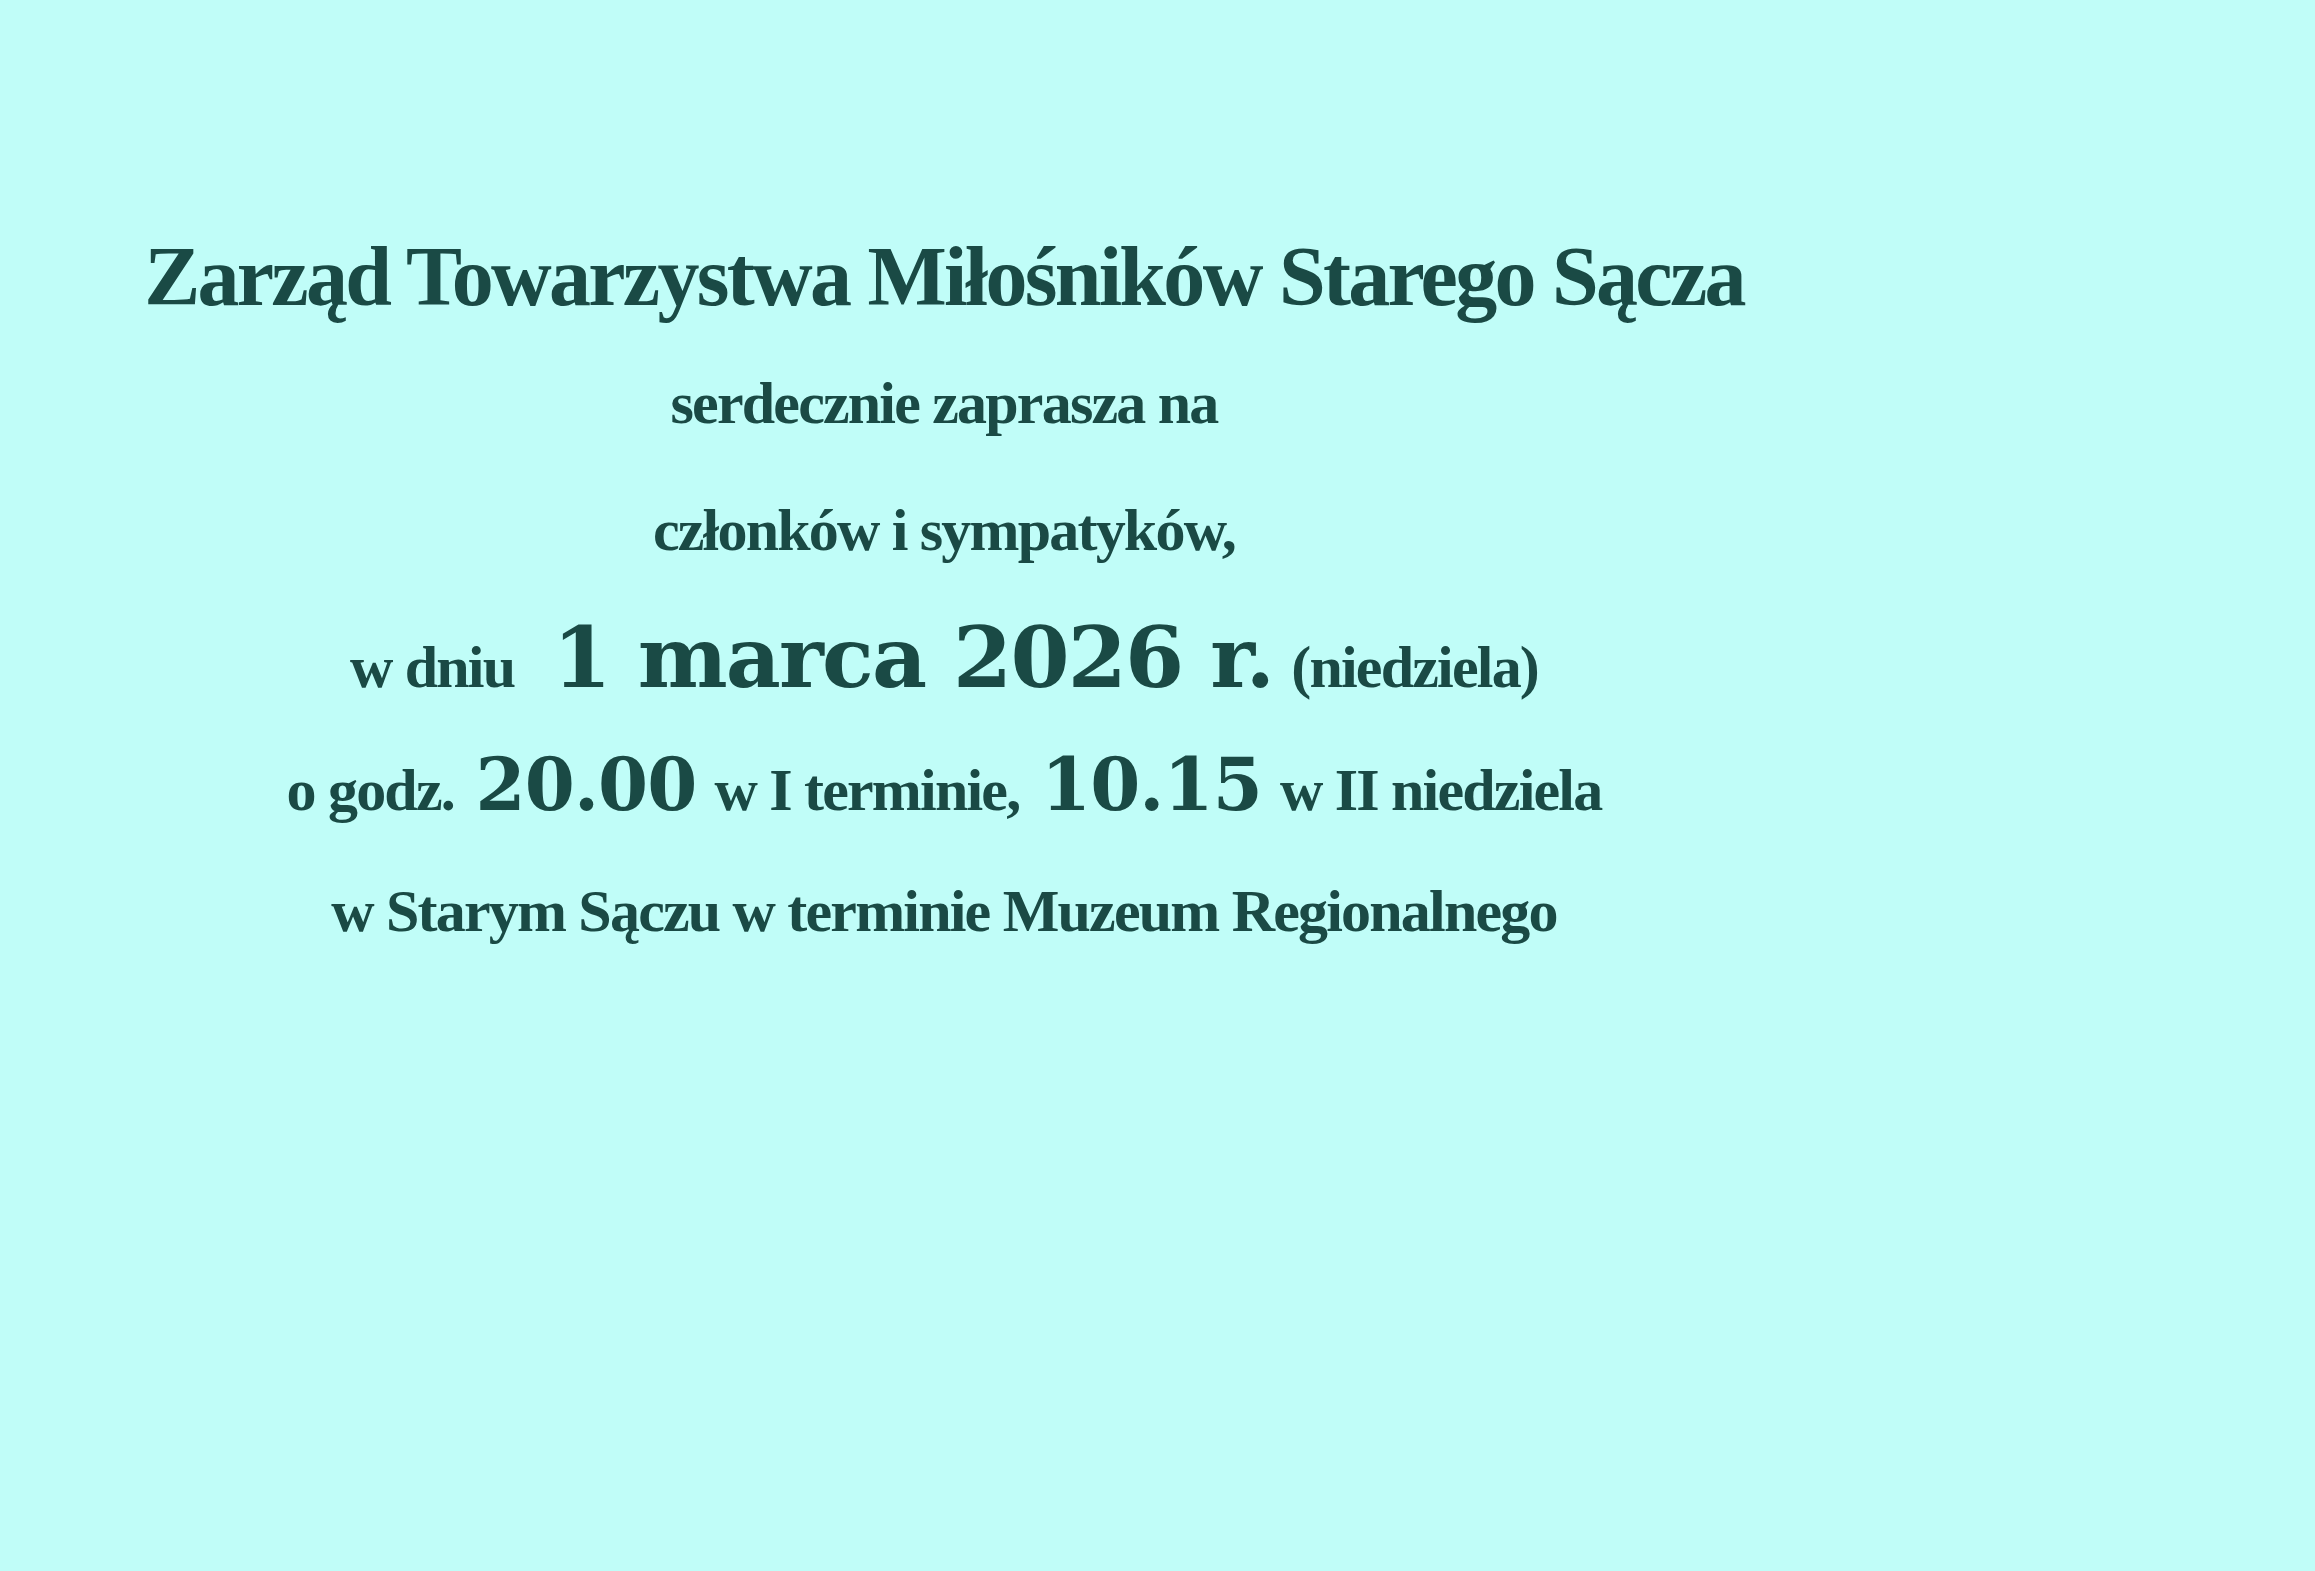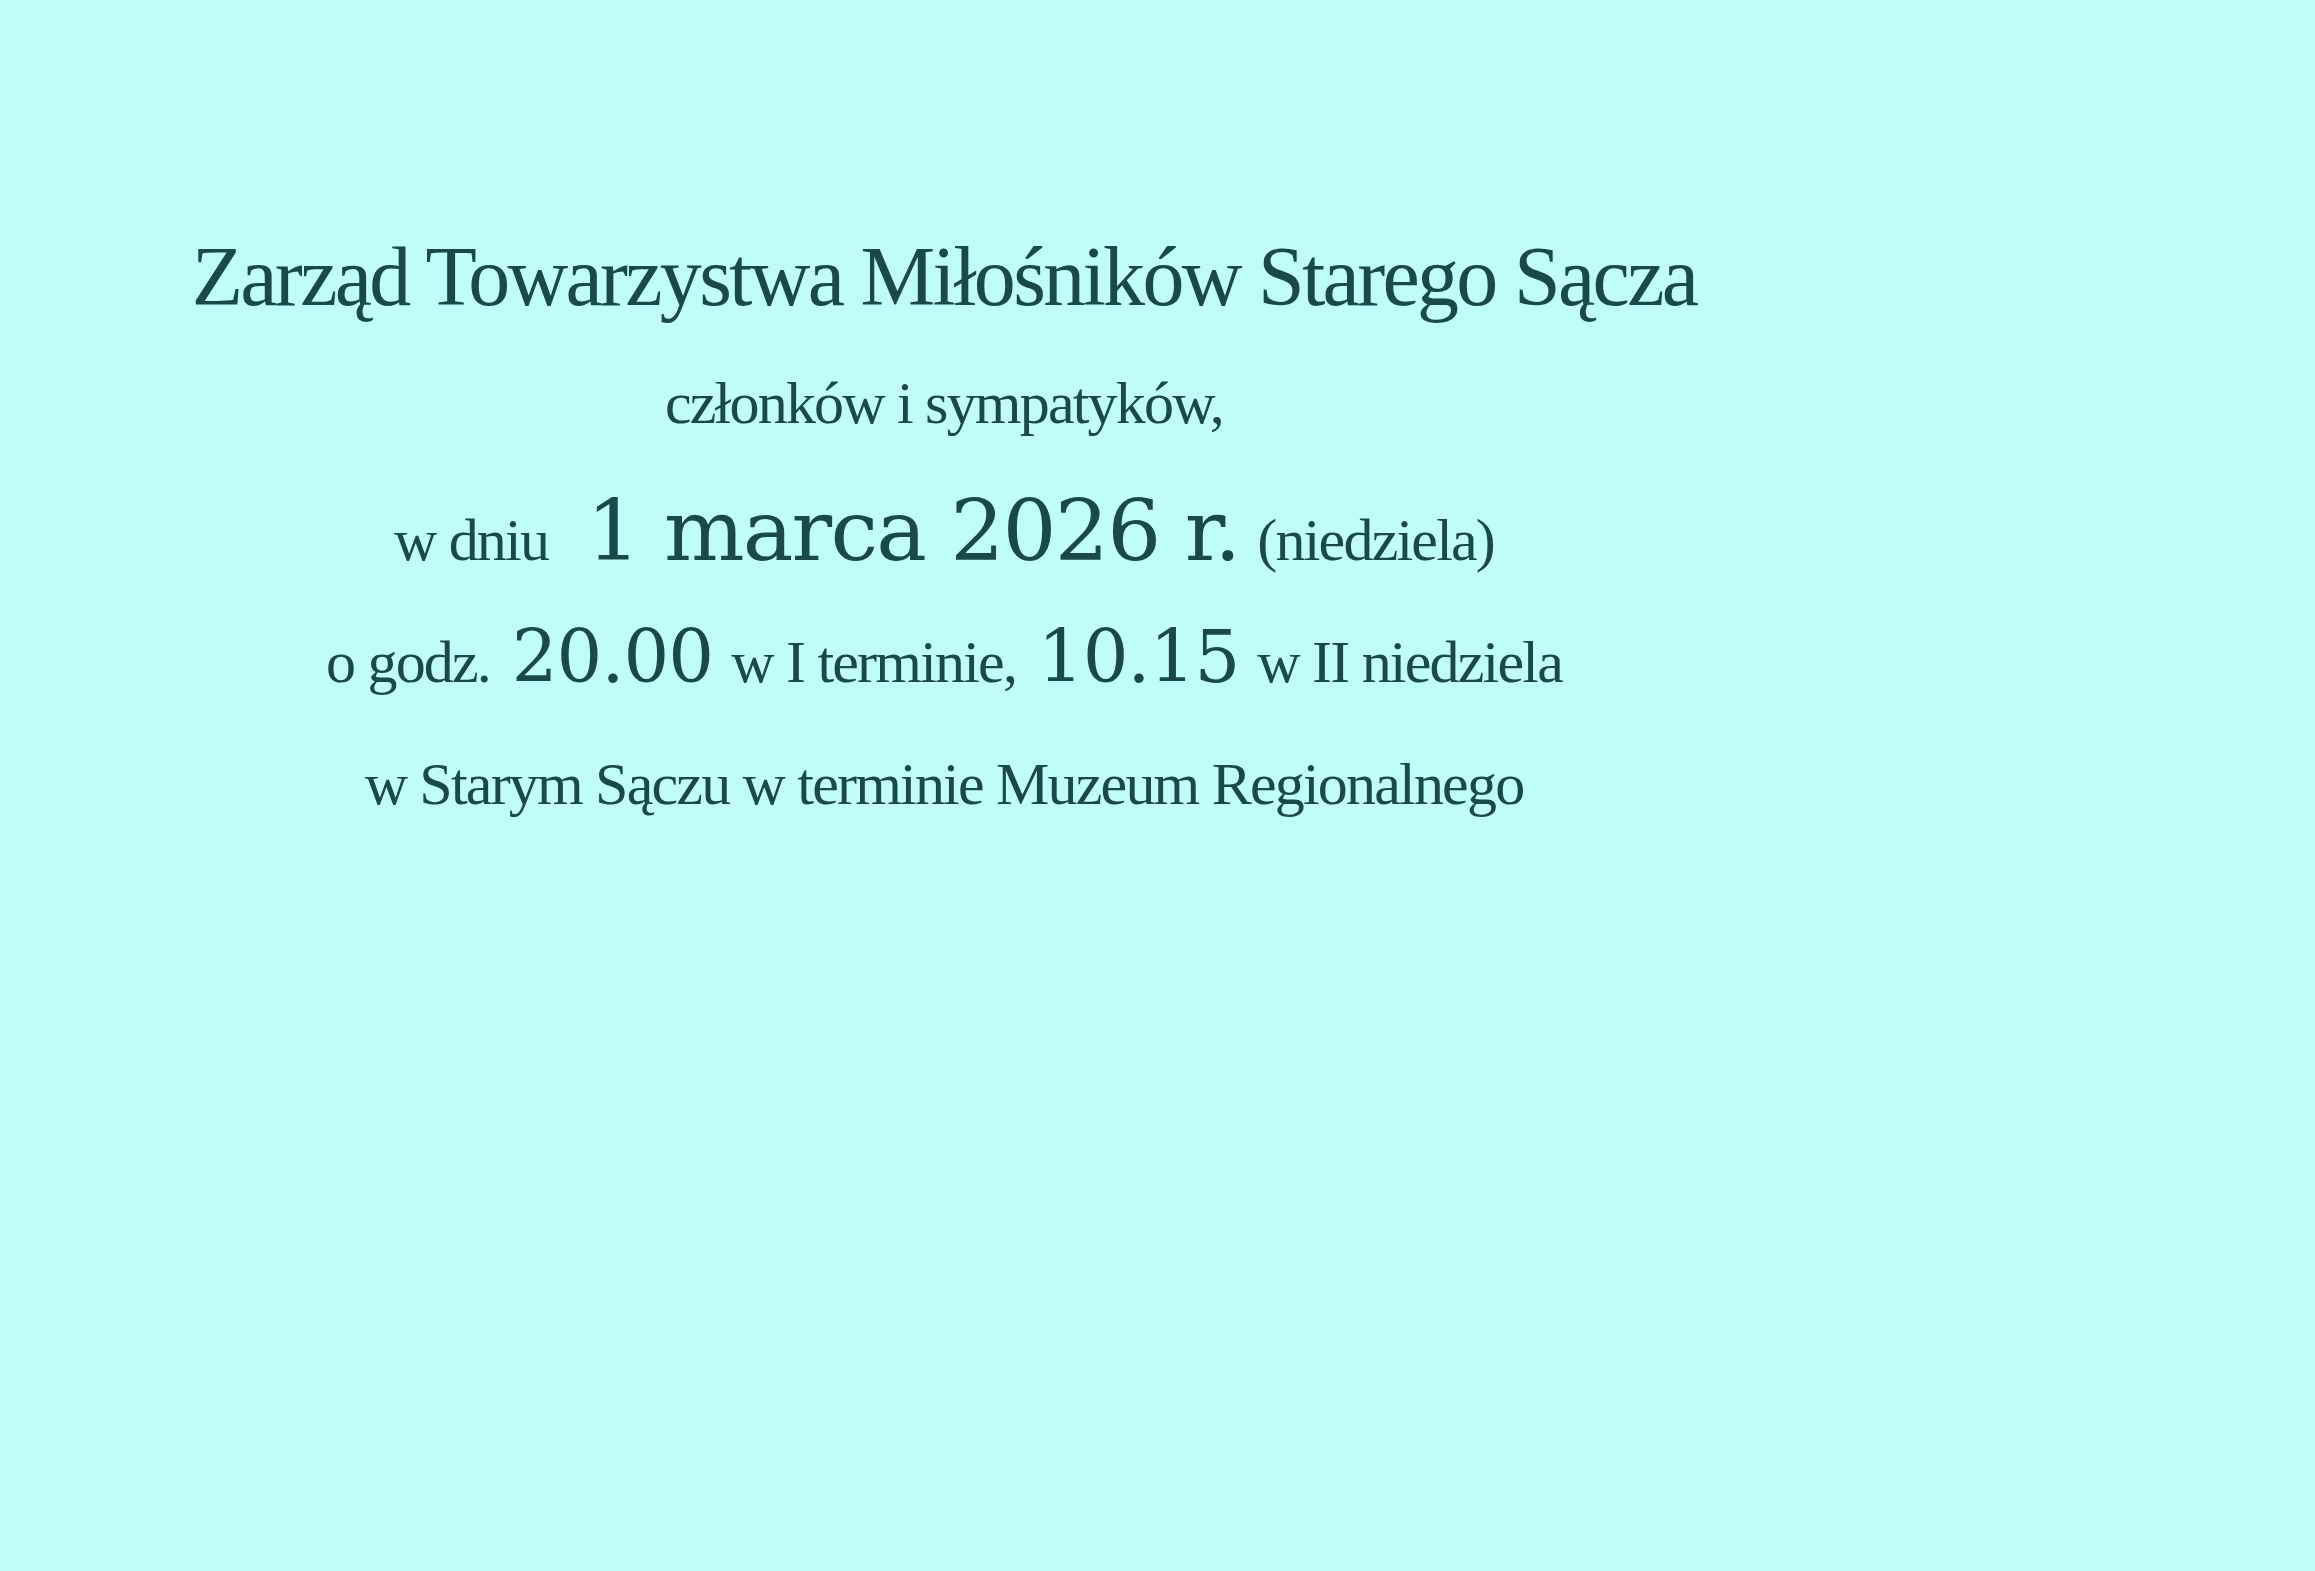--- a/index.html
+++ b/index.html
@@ -15,21 +15,21 @@
   }
   .poster {
     width: 1888px;
     height: 1571px;
     box-sizing: border-box;
     padding-top: 213px;
     display: flex;
     flex-direction: column;
     align-items: center;
     color: #1a4a45;
-    font-weight: normal;
+    font-weight: bold;
     text-align: center;
   }
   .line {
     line-height: 127px;
     height: 127px;
     white-space: nowrap;
     letter-spacing: -0.9px;
   }
   .t-title    { font-size: 84px;  letter-spacing: -2.7px; }
   .t-event    { font-size: 92px; letter-spacing: -2.7px; }
@@ -40,20 +40,21 @@
   .seg + .seg { margin-left: 0.30em; }
   .seg-wide + .seg { margin-left: 0.45em; }
 </style>
 </head>
 <body>
 
 <div class="poster">
 
   <div class="line t-title">Zarząd Towarzystwa Miłośników Starego Sącza</div>
 
+  <div class="line t-normal">serdecznie zaprasza na</div>
 
 
   <div class="line t-normal">członków i sympatyków,</div>
 
 
   <div class="line t-normal">
     <span class="seg seg-wide">w dniu</span><span class="seg t-date">1 marca 2026 r.</span><span class="seg">(niedziela)</span>
   </div>
 
   <div class="line t-normal">

